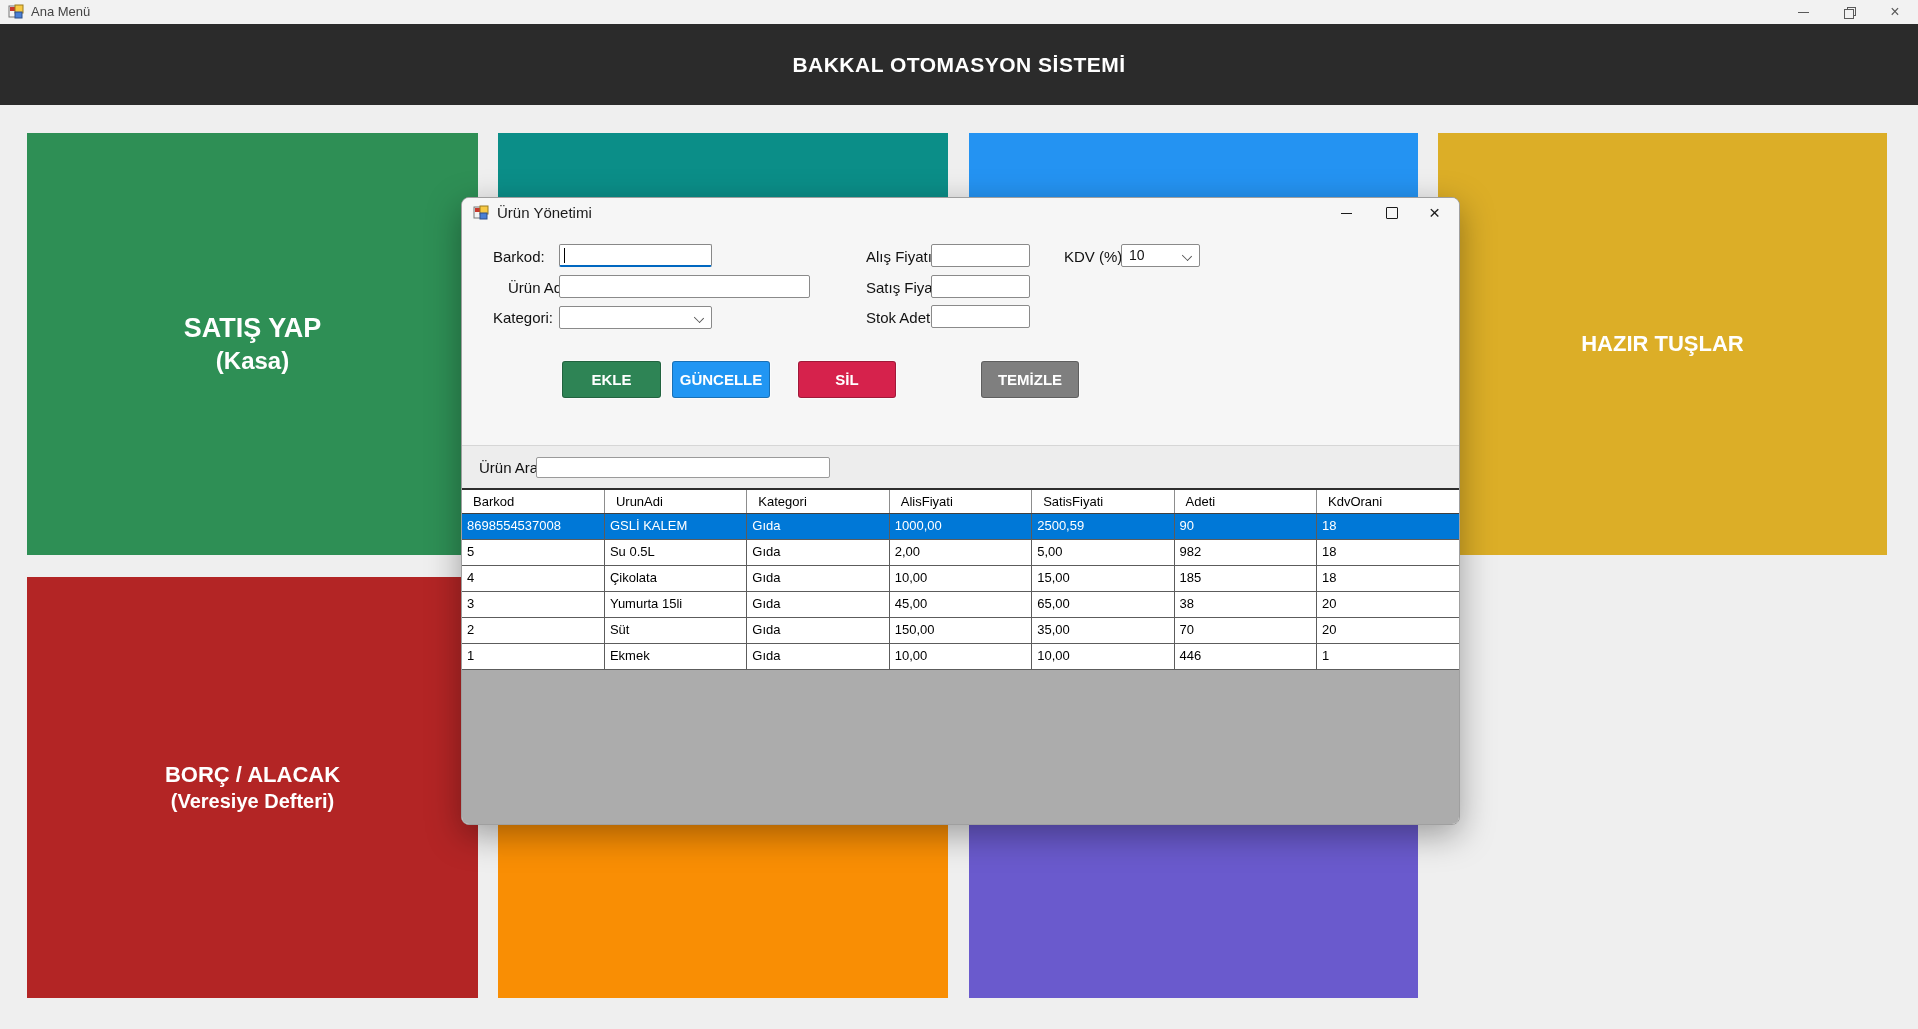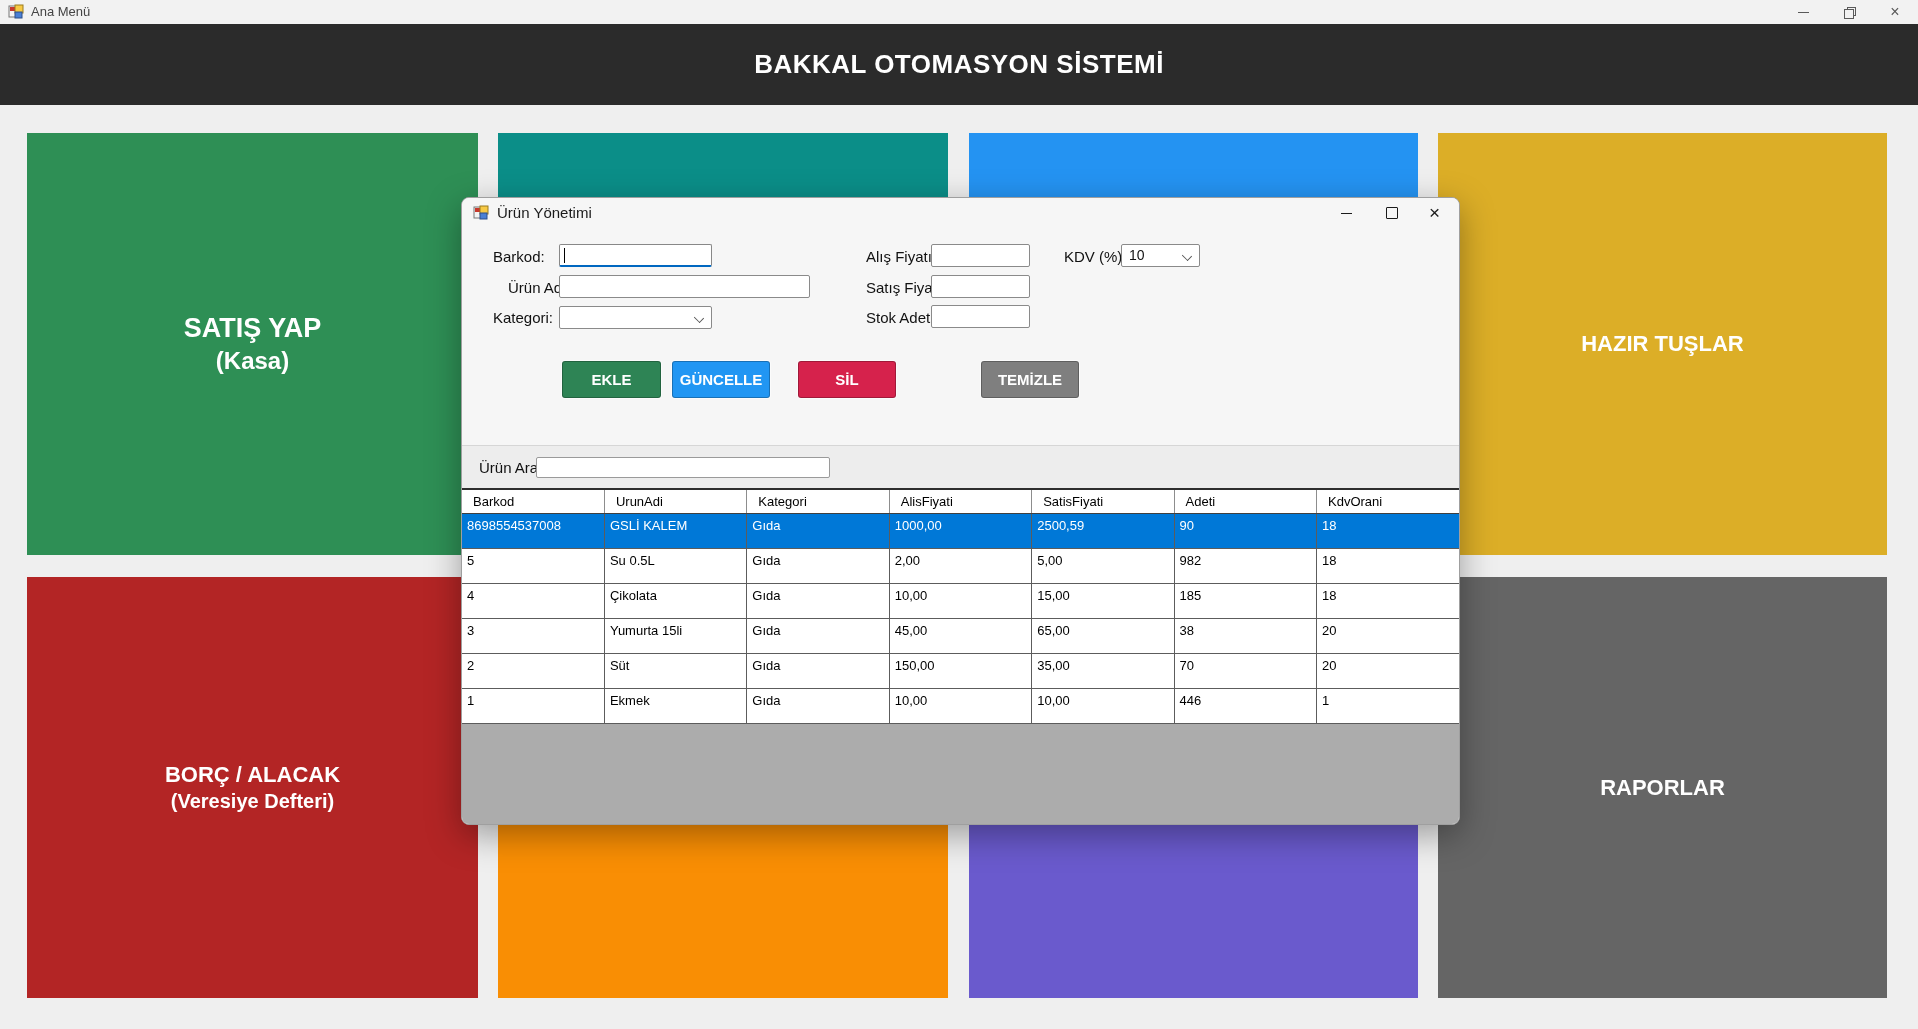--- a/index.html
+++ b/index.html
@@ -12,21 +12,21 @@
   .winctl{position:absolute;top:0;height:24px;width:46px;display:flex;align-items:center;justify-content:center;color:#5a5a5a;cursor:default;}
   .winctl.min{right:92px;} .winctl.max{right:46px;} .winctl.close{right:0;font-size:16px;}
   .minbar{width:11px;height:1px;background:#5a5a5a;}
   .restore{position:relative;width:10px;height:10px;}
   .restore .r1{position:absolute;left:0;top:2px;width:8px;height:8px;border:1px solid #5a5a5a;background:#f2f2f2;}
   .restore .r2{position:absolute;left:3px;top:0;width:7px;height:7px;border:1px solid #5a5a5a;}
 
   
   .appheader{position:absolute;left:0;top:24px;width:1918px;height:81px;background:#2b2b2b;
              display:flex;align-items:center;justify-content:center;}
-  .appheader .htext{color:#fff;font-size:26px;font-weight:bold;letter-spacing:.5px;}
+  .appheader .htext{color:#fff;font-size:21px;font-weight:bold;letter-spacing:.5px;}
 
   
   .tile{position:absolute;display:flex;flex-direction:column;align-items:center;justify-content:center;
         color:#fff;font-weight:bold;text-align:center;cursor:pointer;}
   .tile .l1{font-size:27px;line-height:1.25;}
   .tile .l2{font-size:24px;line-height:1.3;}
   .tile.small .l1{font-size:22px;}
   .tile.small .l2{font-size:20px;}
   .t1{left:27px;top:133px;width:451px;height:422px;}
   .t2{left:498px;top:133px;width:450px;height:422px;}
@@ -70,21 +70,21 @@
                border-top:1px solid #d6d6d6;box-sizing:border-box;}
   .searchpanel .flabel{left:17px;top:10px;}
   .searchpanel .tbox{left:74px;top:11px;width:294px;height:21px;border:1px solid #9a9a9a;}
 
   .gridwrap{position:absolute;left:0;top:290px;width:100%;height:336px;background:#acacac;
             border-top:2px solid #2e2e2e;box-sizing:border-box;overflow:hidden;}
   table.grid{border-collapse:collapse;table-layout:fixed;width:100%;}
   table.grid th{height:23px;background:#fff;font-size:13px;font-weight:normal;color:#000;text-align:left;
                 padding:0 0 0 11px;border-right:1px solid #8d8d8d;border-bottom:1px solid #3f3f3f;
                 white-space:nowrap;overflow:hidden;}
-  table.grid td{height:22px;background:#fff;font-size:13px;color:#000;padding:0 0 12px 5px;
+  table.grid td{height:22px;background:#fff;font-size:13px;color:#000;padding:0 0 3px 5px;
                 border-right:1px solid #5c5c5c;border-bottom:1px solid #5c5c5c;
                 white-space:nowrap;overflow:hidden;cursor:default;}
   table.grid th:last-child,table.grid td:last-child{border-right:none;}
   table.grid tr.selected td{color:#fff;}
 </style>
 </head>
 <body>
 
 <div id="screen">
 
@@ -128,23 +128,20 @@
   <div class="tile t5 small" style="background: rgb(179, 37, 37);">
     <div class="l1">BORÇ / ALACAK</div>
     <div class="l2">(Veresiye Defteri)</div>
   </div>
   <div class="tile t6" style="background: rgb(249, 142, 4);">
     <div class="l1"></div>
   </div>
   <div class="tile t7" style="background: rgb(106, 90, 205);">
     <div class="l1"></div>
   </div>
-  <div class="tile t8 small" style="background: rgb(101, 101, 101);">
-    <div class="l1">RAPORLAR</div>
-  </div>
 
   <div class="dialog">
     <div class="dlg-titlebar">
       <svg class="appicon" viewBox="0 0 16 16">
         <rect x="1" y="2" width="8" height="11" fill="#f4f4f4" stroke="#777" stroke-width="1"></rect>
         <rect x="2" y="3" width="6" height="4" fill="#c8372d"></rect>
         <rect x="7" y="1" width="8" height="8" fill="#f7c944" stroke="#9a7b1c" stroke-width="1"></rect>
         <rect x="7" y="8" width="7" height="6" fill="#4a7fd4" stroke="#2d4f8a" stroke-width="1"></rect>
       </svg>
       <span class="dtitle">Ürün Yönetimi</span>

